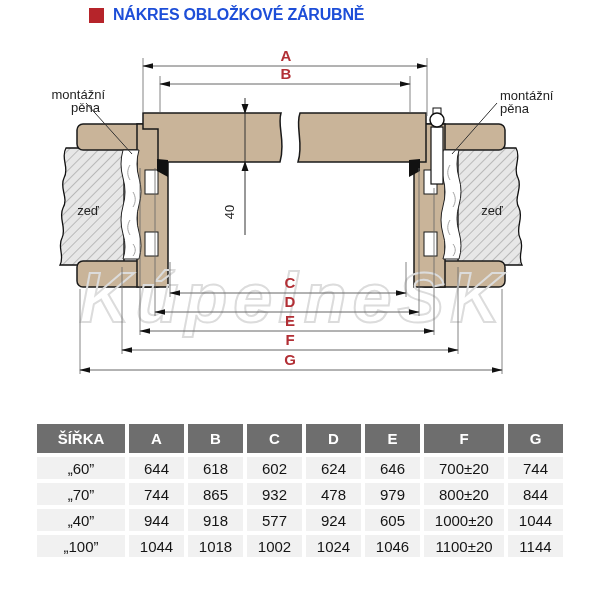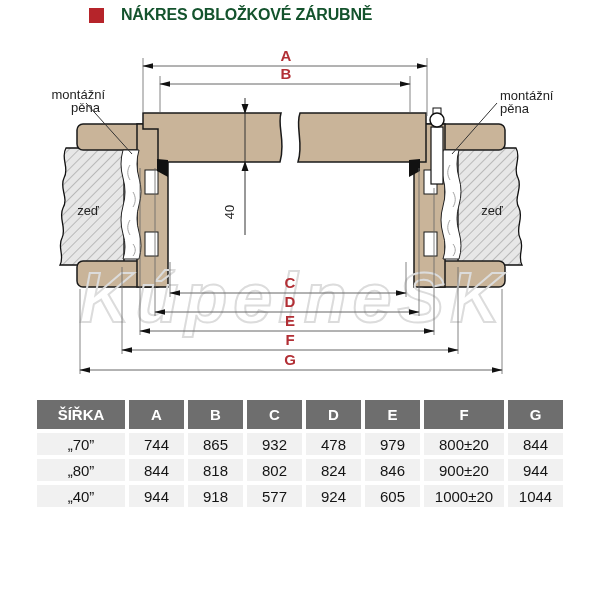--- a/index.html
+++ b/index.html
@@ -2,24 +2,24 @@
 <html><head>
 <meta charset="utf-8">
 <style>
   html,body{margin:0;padding:0;}
   body{
     width:600px;height:600px;position:relative;background:#ffffff;
     font-family:"Liberation Sans",sans-serif;overflow:hidden;
   }
   .title-row{position:absolute;left:89px;top:6px;display:flex;align-items:center;gap:9px;}
   .bullet{width:15px;height:15px;background:#b6242a;flex:0 0 auto;}
-  .title-text{font-size:16px;font-weight:700;color:#14532d;letter-spacing:-0.2px;white-space:nowrap;margin-left:8px;}
+  .title-text{font-size:16px;font-weight:700;color:#1d4ed8;letter-spacing:-0.2px;white-space:nowrap;}
   svg.diagram{position:absolute;left:0;top:0;}
   table.dims{
-    position:absolute;left:33px;top:396px;width:534px;
+    position:absolute;left:33px;top:420px;width:534px;
     border-collapse:separate;border-spacing:4px;table-layout:fixed;
   }
   table.dims th{
     background:#6e6e6e;color:#ffffff;font-size:15px;font-weight:700;
     height:29px;text-align:center;padding:0;
   }
   table.dims td{
     background:#f1f1f1;color:#141414;font-size:15px;font-weight:400;
     height:22px;text-align:center;padding:0;white-space:nowrap;
   }
@@ -168,43 +168,53 @@
       <th>B</th>
       <th>C</th>
       <th>D</th>
       <th>E</th>
       <th>F</th>
       <th>G</th>
     </tr>
   </thead>
   <tbody>
     <tr>
+      <td>„60”</td>
+      <td>644</td>
+      <td>618</td>
+      <td>602</td>
+      <td>624</td>
+      <td>646</td>
+      <td>700±20</td>
+      <td>744</td>
+    </tr>
+    <tr>
       <td>„70”</td>
       <td>744</td>
       <td>865</td>
       <td>932</td>
       <td>478</td>
       <td>979</td>
       <td>800±20</td>
       <td>844</td>
     </tr>
     <tr>
-      <td>„80”</td>
-      <td>844</td>
-      <td>818</td>
-      <td>802</td>
-      <td>824</td>
-      <td>846</td>
-      <td>900±20</td>
-      <td>944</td>
-    </tr>
-    <tr>
       <td>„40”</td>
       <td>944</td>
       <td>918</td>
       <td>577</td>
       <td>924</td>
       <td>605</td>
       <td>1000±20</td>
       <td>1044</td>
     </tr>
+    <tr>
+      <td>„100”</td>
+      <td>1044</td>
+      <td>1018</td>
+      <td>1002</td>
+      <td>1024</td>
+      <td>1046</td>
+      <td>1100±20</td>
+      <td>1144</td>
+    </tr>
   </tbody>
 </table>
 
 </body></html>

